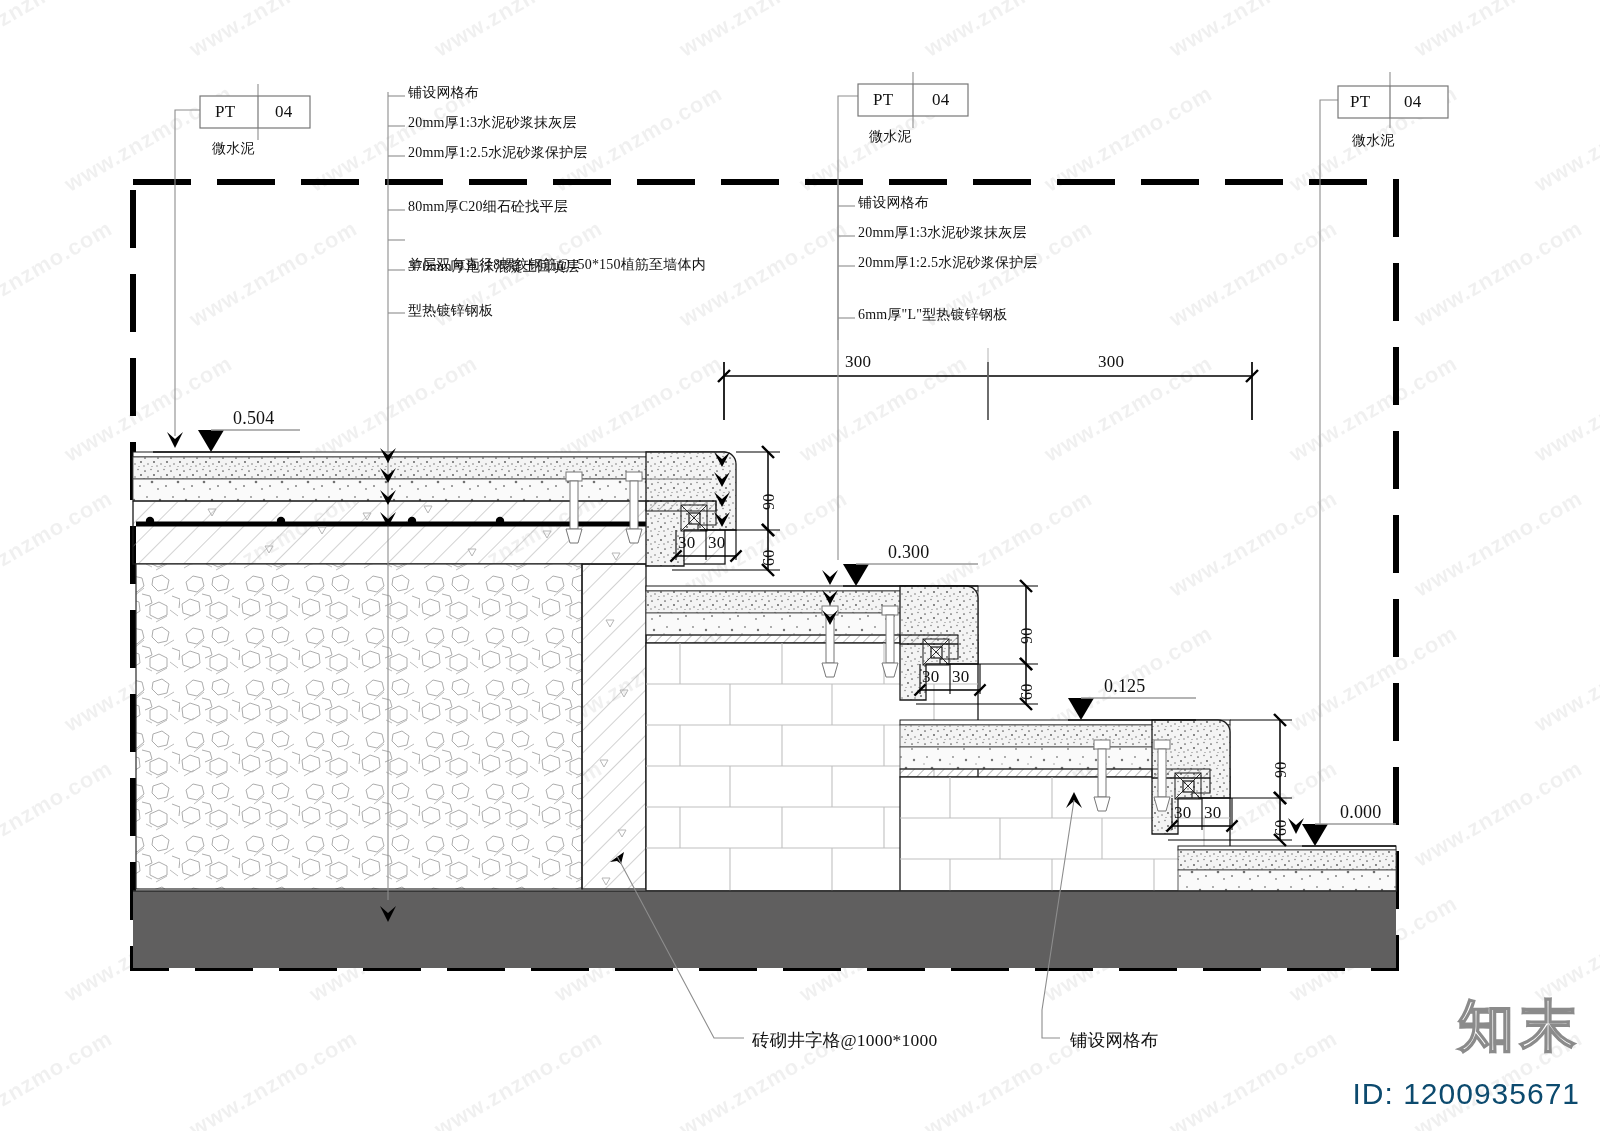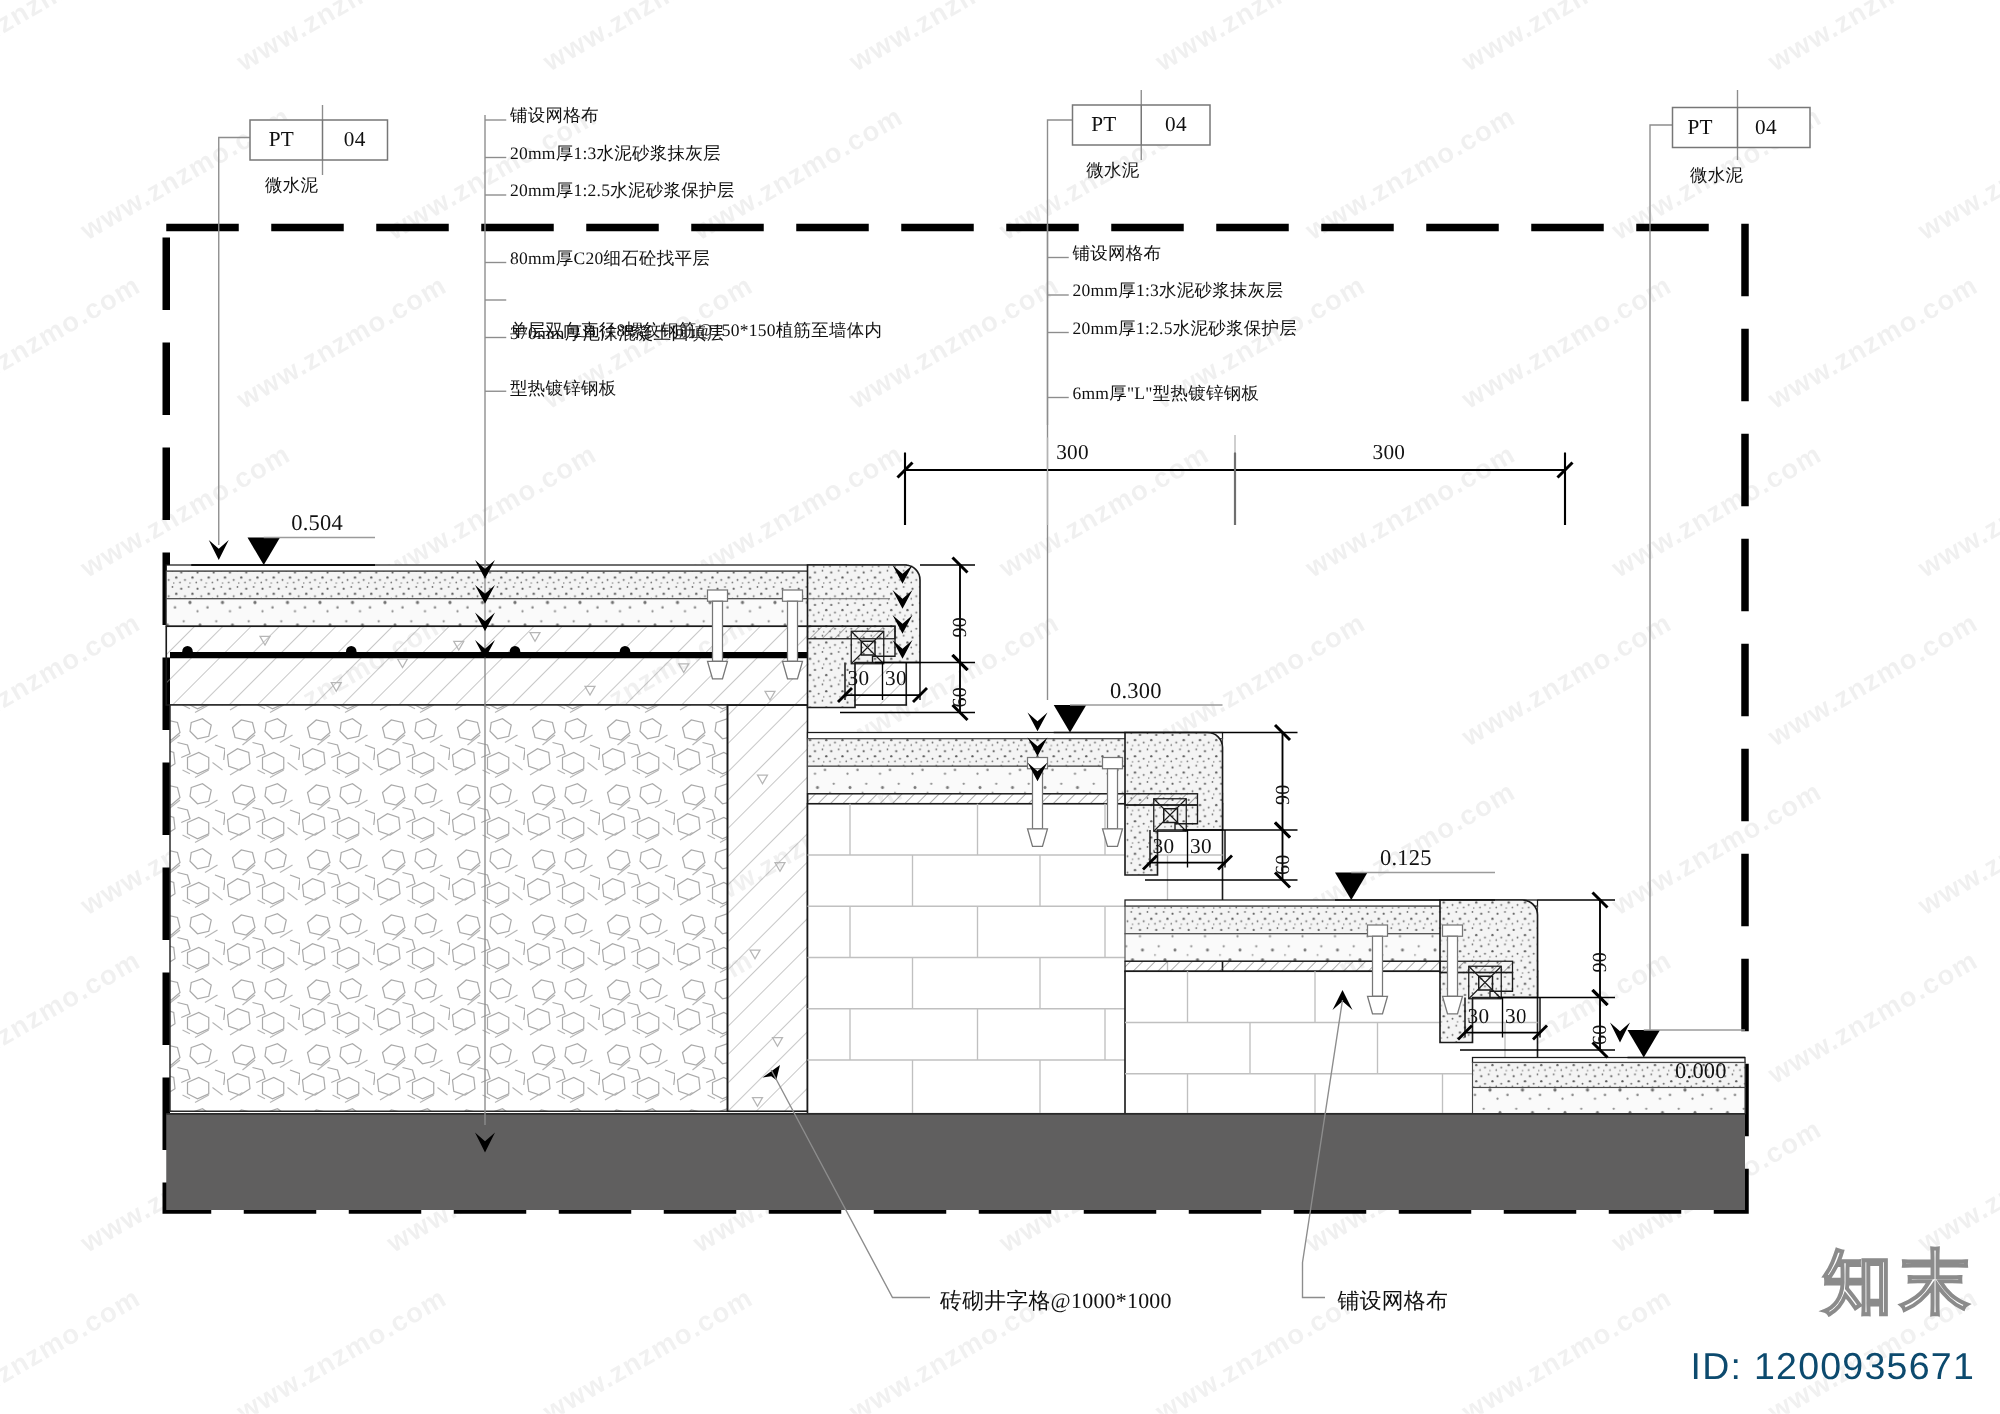--- a/index.html
+++ b/index.html
@@ -486,21 +486,21 @@
   <div class="txt note" style="left:408px;top:302px;">型热镀锌钢板</div>
 
   <div class="txt note" style="left:858px;top:194px;">铺设网格布</div>
   <div class="txt note" style="left:858px;top:224px;">20mm厚1:3水泥砂浆抹灰层</div>
   <div class="txt note" style="left:858px;top:254px;">20mm厚1:2.5水泥砂浆保护层</div>
   <div class="txt note" style="left:858px;top:306px;">6mm厚"L"型热镀锌钢板</div>
 
   <div class="txt elev" style="left:233px;top:408px;">0.504</div>
   <div class="txt elev" style="left:888px;top:542px;">0.300</div>
   <div class="txt elev" style="left:1104px;top:676px;">0.125</div>
-  <div class="txt elev" style="left:1340px;top:802px;margin-top:44px;">0.000</div>
+  <div class="txt elev" style="left:1340px;top:802px;">0.000</div>
 
   <div class="txt dim" style="left:845px;top:352px;">300</div>
   <div class="txt dim" style="left:1098px;top:352px;">300</div>
 
   <div class="txt vert" style="left:760px;top:510px;">90</div>
   <div class="txt vert" style="left:760px;top:566px;">60</div>
   <div class="txt vert" style="left:1018px;top:644px;">90</div>
   <div class="txt vert" style="left:1018px;top:700px;">60</div>
   <div class="txt vert" style="left:1272px;top:778px;">90</div>
   <div class="txt vert" style="left:1272px;top:836px;">60</div>

